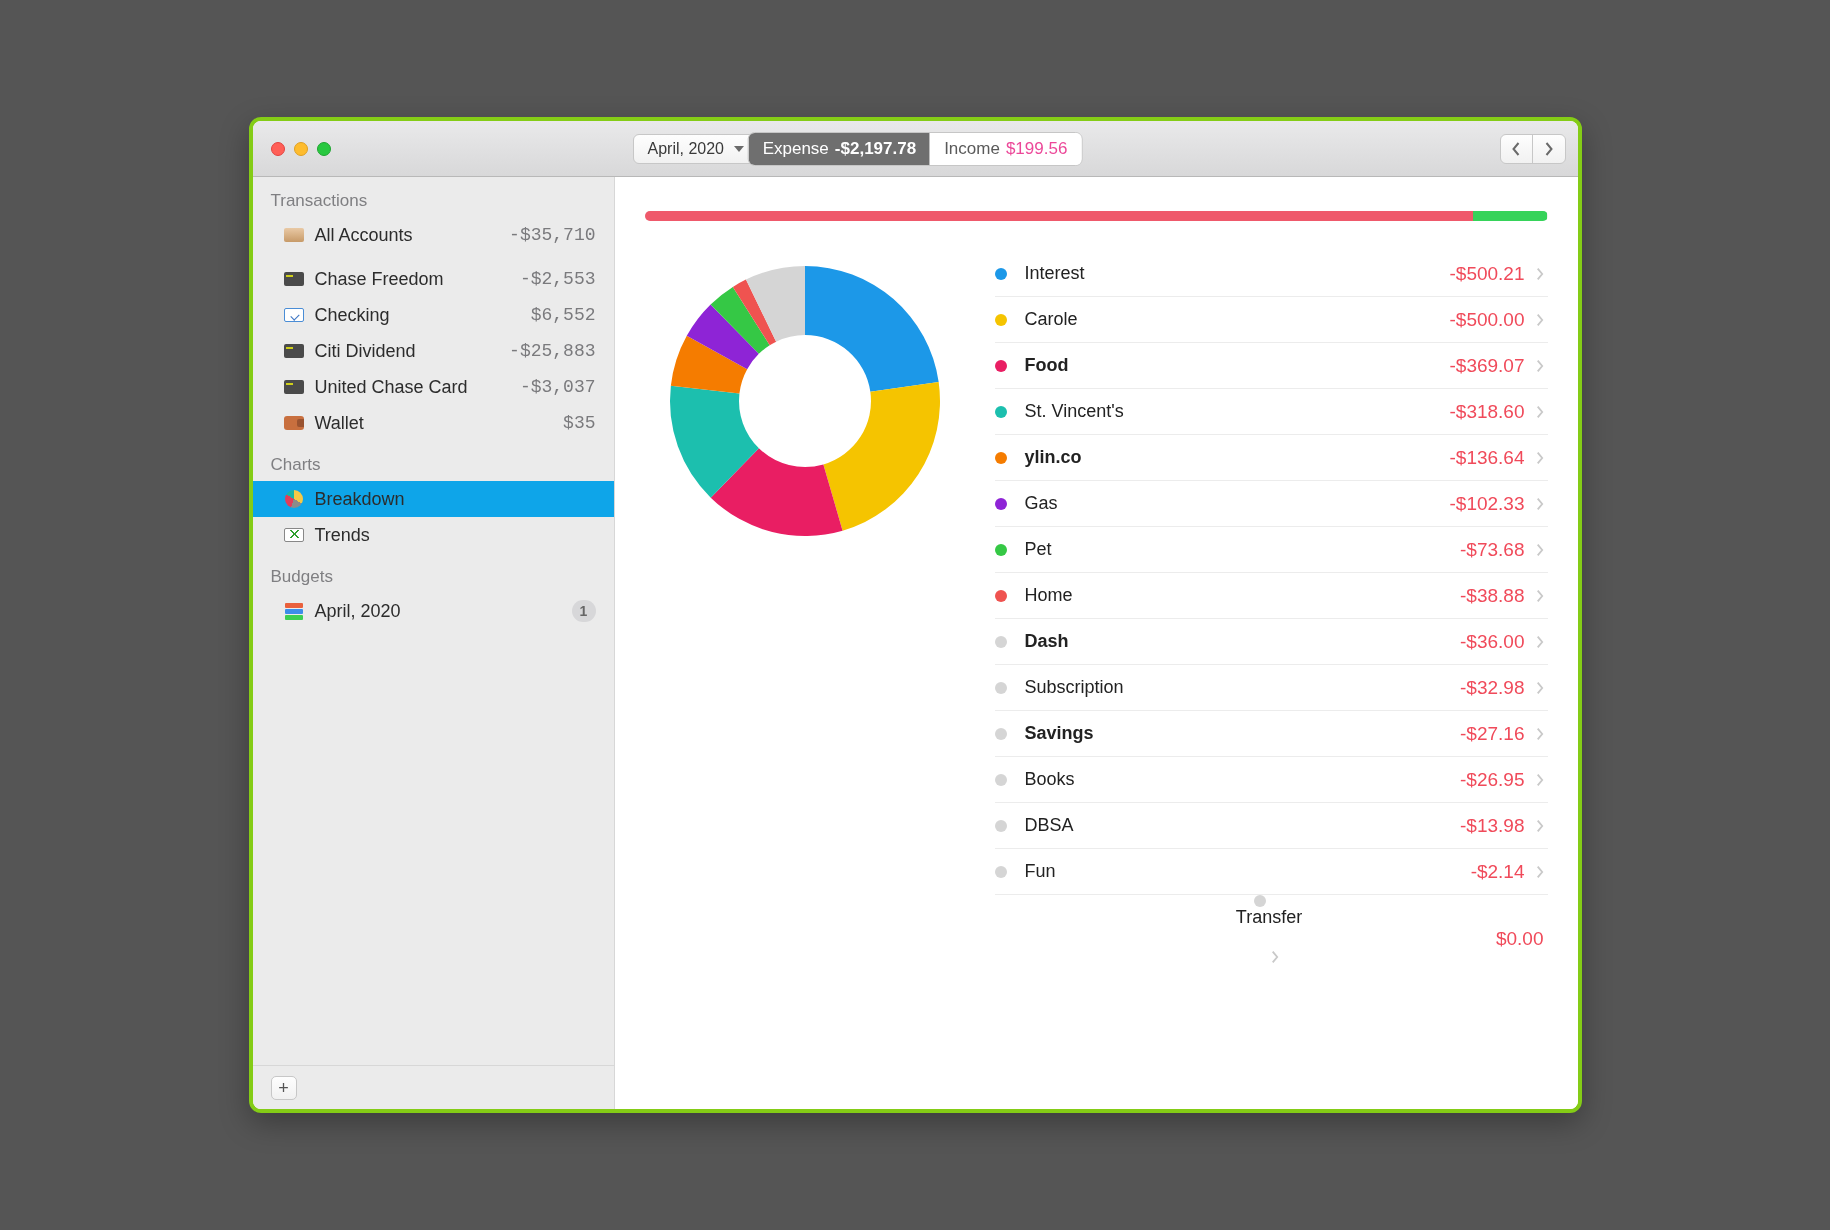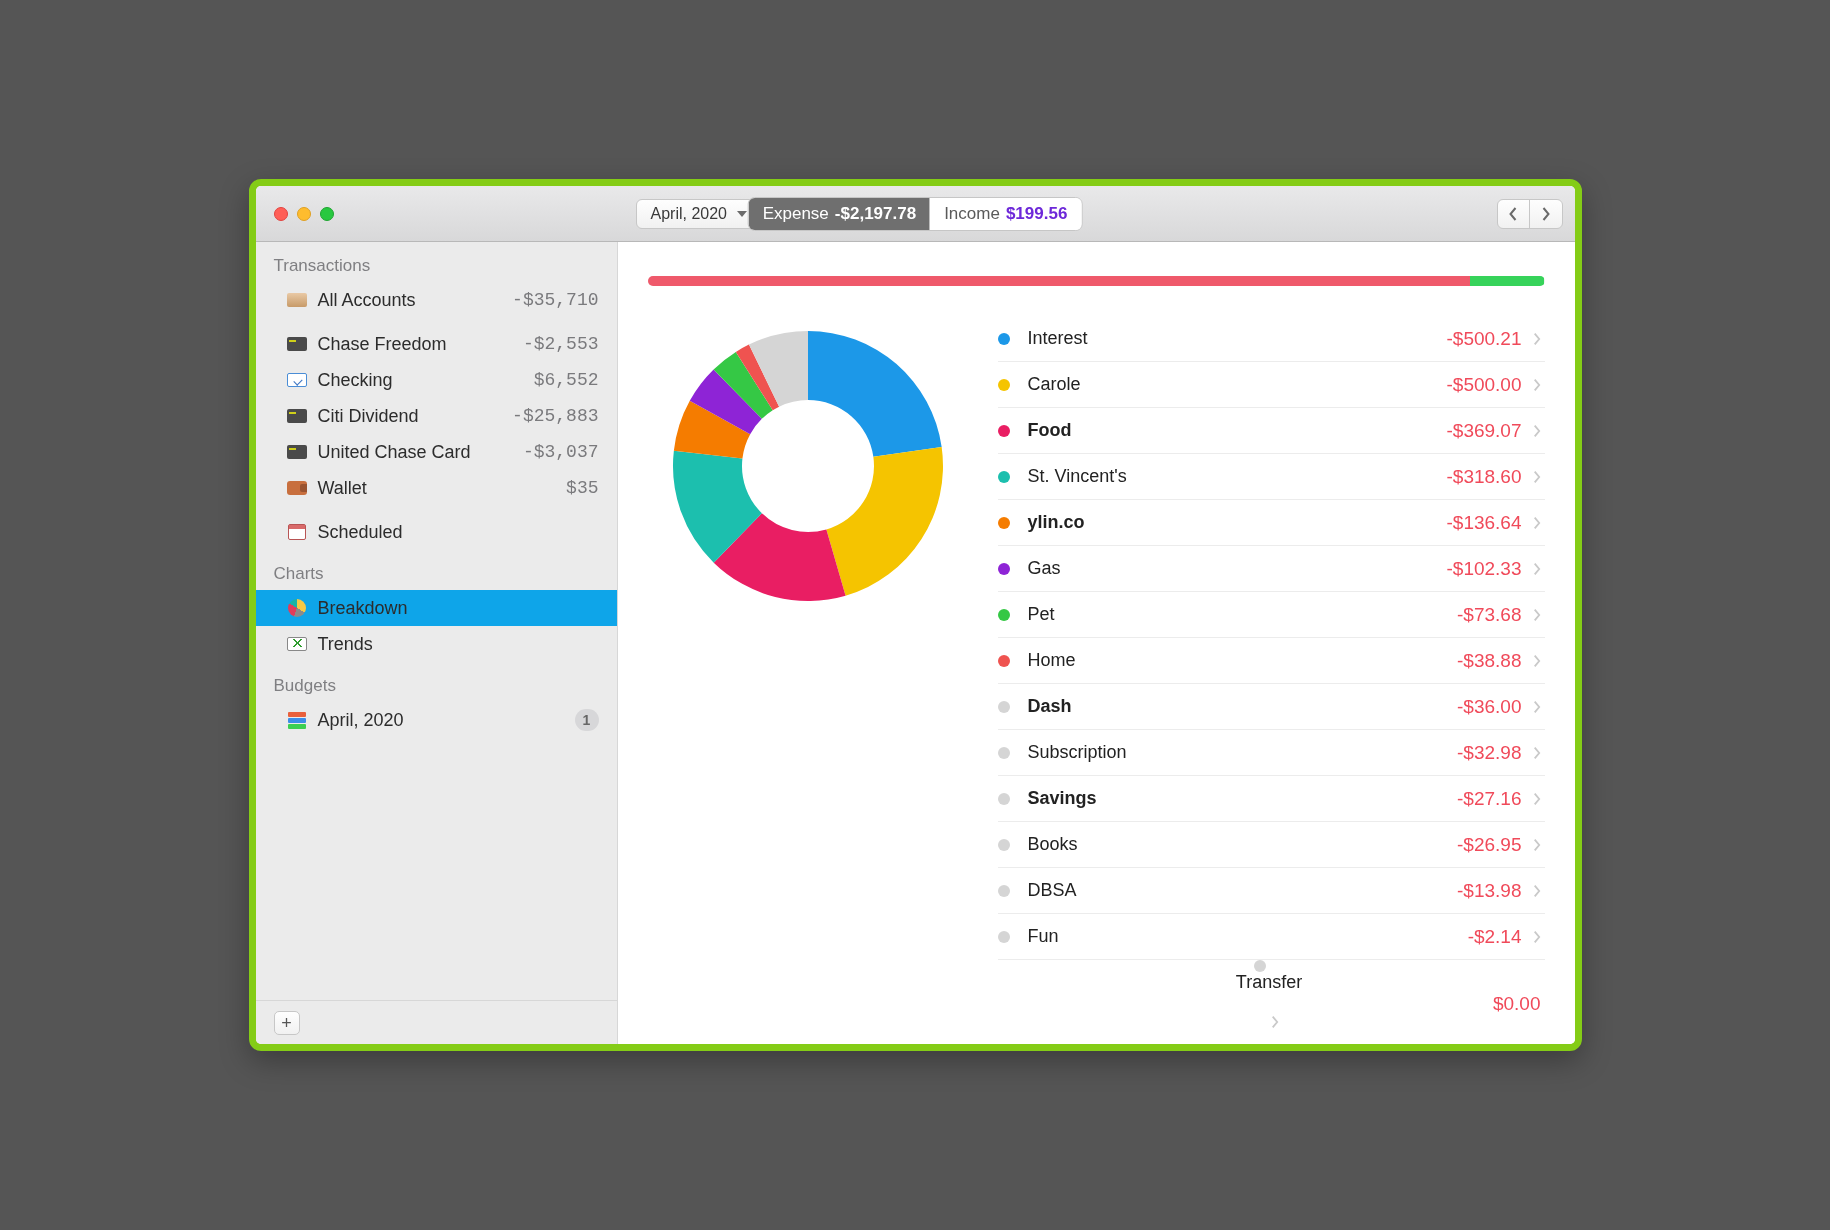--- a/index.html
+++ b/index.html
@@ -6,24 +6,24 @@
   html, body { width: 100%; height: 100%; }
   body {
     font-family: -apple-system, "Helvetica Neue", Arial, sans-serif;
     background: #555;
     display: flex;
     align-items: center;
     justify-content: center;
   }
   .window {
     width: 1333px;
-    height: 872px;
+    height: 996px;
     background: #fff;
     border-radius: 12px;
-    border: 7px solid #84cc16;
+    border: 4px solid #84cc16;
     overflow: hidden;
     display: flex;
     flex-direction: column;
     box-shadow: 0 10px 30px rgba(0,0,0,.3);
   }
   
   .titlebar {
     height: 56px;
     background: linear-gradient(#e9e9ea,#d8d8d9);
     border-bottom: 1px solid #b8b8b8;
@@ -75,21 +75,21 @@
   }
   .seg .half {
     display:flex; align-items:center;
     padding:0 14px;
     font-size:17px;
     gap:6px;
   }
   .seg .half.exp { background:#6f6f6f; color:#fff;align-items:center; }
   .seg .half.exp .val { color:#fff; font-weight:600; }
   .seg .half.inc { background:#fff; color:#5a5a5a; }
-  .seg .half.inc .val { color:#6d28d9; font-weight:700; }
+  .seg .half.inc .val { color:#ec4899; font-weight:400; }
 
   .nav-arrows {
     position:absolute;
     right:12px;
     height:30px;
     display:flex;
     border:1px solid #c7c7c7;
     border-radius:6px;
     overflow:hidden;
     background:linear-gradient(#fefefe,#f1f1f1);
@@ -279,26 +279,20 @@
         <span class="amount">-$3,037</span>
       </div>
       <div class="sb-row">
         <span class="icon">
             <span class="ic-wallet"></span>
           </span>
         <span class="label">Wallet</span>
         <span class="amount">$35</span>
       </div>
 
-      <div class="sb-row indent-gap">
-        <span class="icon">
-            <span class="ic-cal"></span>
-          </span>
-        <span class="label">Scheduled</span>
-      </div>
 
       <div class="sb-section-title">Charts</div>
       <div class="sb-row selected">
         <span class="icon">
             <span class="ic-pie"></span>
           </span>
         <span class="label">Breakdown</span>
       </div>
       <div class="sb-row">
         <span class="icon">

